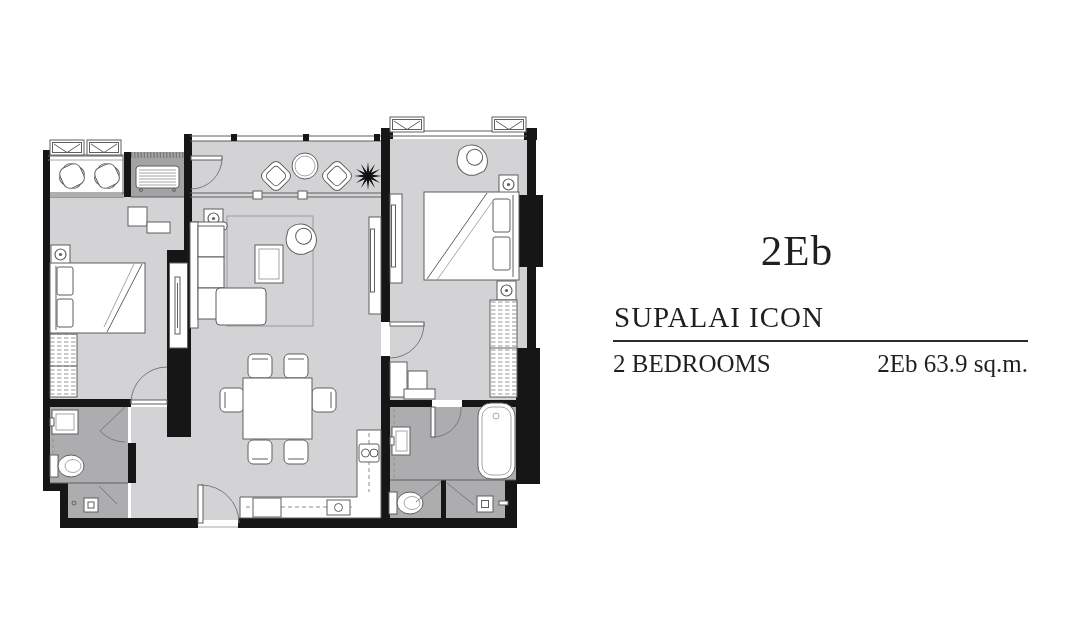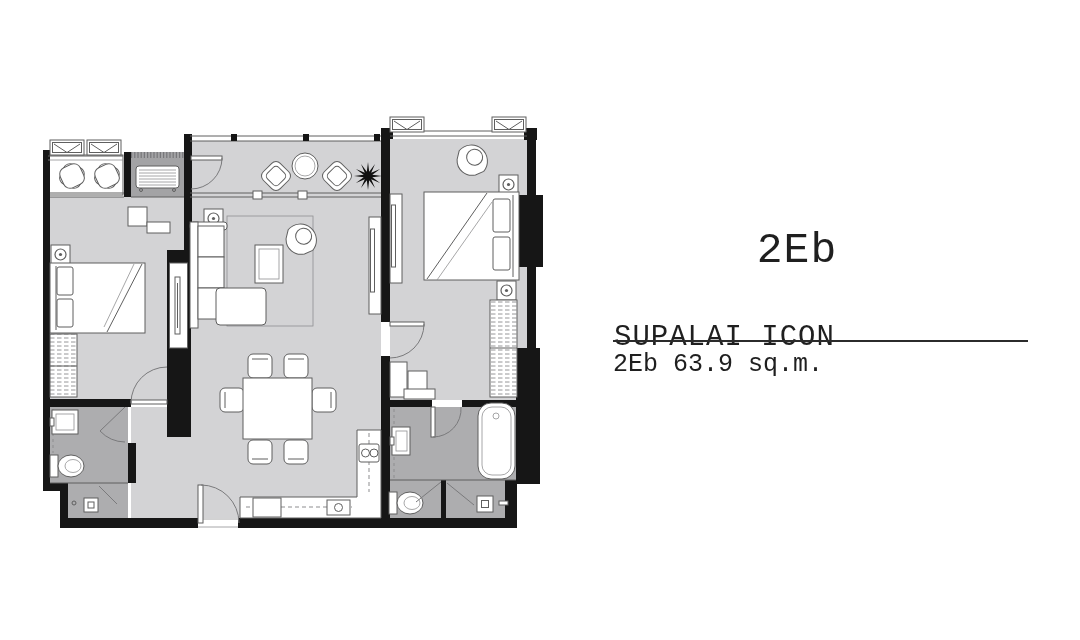--- a/index.html
+++ b/index.html
@@ -1,21 +1,21 @@
 <!DOCTYPE html>
 <html style="--floor: #d3d3d5; --wet: #adadaf; --alcove: #a3a3a5; --wall: #161616; --line: #5f5f5f; --muted: #909092; --text: #1f1f1f;"><head>
 <meta charset="utf-8">
 <style>
   :root{
     --floor:#d3d3d5; --wet:#adadaf; --alcove:#a3a3a5; --wall:#161616;
     --line:#5f5f5f; --muted:#909092; --text:#1f1f1f;
   }
   html,body{margin:0;padding:0;background:#fff;}
   .canvas{position:relative;width:1080px;height:640px;background:#fff;overflow:hidden;
-          font-family:Liberation Mono, monospace;}
+          font-family:Liberation Serif, serif;}
   .plan-svg{position:absolute;left:0;top:0;}
   
   .wall{fill:var(--wall);stroke:none;}
   .floor{fill:var(--floor);stroke:none;}
   .wet{fill:var(--wet);stroke:none;}
   .alc{fill:var(--alcove);stroke:none;}
   .fw{fill:#fff;stroke:var(--line);stroke-width:1;}
   .ln{fill:none;stroke:var(--line);stroke-width:1;}
   .ln2{fill:none;stroke:var(--line);stroke-width:1.2;}
   .thin{fill:none;stroke:var(--muted);stroke-width:0.8;}
@@ -23,21 +23,21 @@
   .dash{fill:none;stroke:#8d8d8f;stroke-width:1;stroke-dasharray:4 3;}
   .dash2{fill:none;stroke:#8d8d8f;stroke-width:1;stroke-dasharray:3 3;}
   .hatchband{stroke:#77777a;stroke-width:6;stroke-dasharray:1.2 2;fill:none;}
   .dot{fill:var(--line);}
   .wrd{fill:url(#hang);stroke:var(--line);stroke-width:1;}
   .plant{fill:#101010;}
   
   .info-unit{position:absolute;left:589px;top:226px;width:416px;text-align:center;
              font-size:43px;letter-spacing:1px;color:var(--text);}
   .info-project{position:absolute;left:614px;top:301px;font-size:29px;letter-spacing:1px;
-             color:var(--text);margin-top:20px;}
+             color:var(--text);}
   .info-divider{position:absolute;left:613px;top:340px;width:415px;height:0;
              border-top:2px solid #2b2b2b;}
   .info-row{position:absolute;left:613px;top:350px;width:415px;display:flex;
              justify-content:space-between;align-items:baseline;font-size:25px;color:var(--text);}
 </style>
 </head>
 <body>
 
 <div class="canvas">
 
@@ -300,15 +300,16 @@
       <line x1="198" y1="527" x2="238" y2="527" class="thin"></line>
       <rect x="198" y="485" width="5" height="38" class="fw"></rect>
       <path d="M201,485 A38,38 0 0 1 239,523" class="door"></path>
     </g>
   </svg>
 
   <div class="info-unit">2Eb</div>
   <div class="info-project">SUPALAI ICON</div>
   <div class="info-divider"></div>
   <div class="info-row">
+    <span>2 BEDROOMS</span>
     <span>2Eb 63.9 sq.m.</span>
   </div>
 </div>
 
 </body></html>

